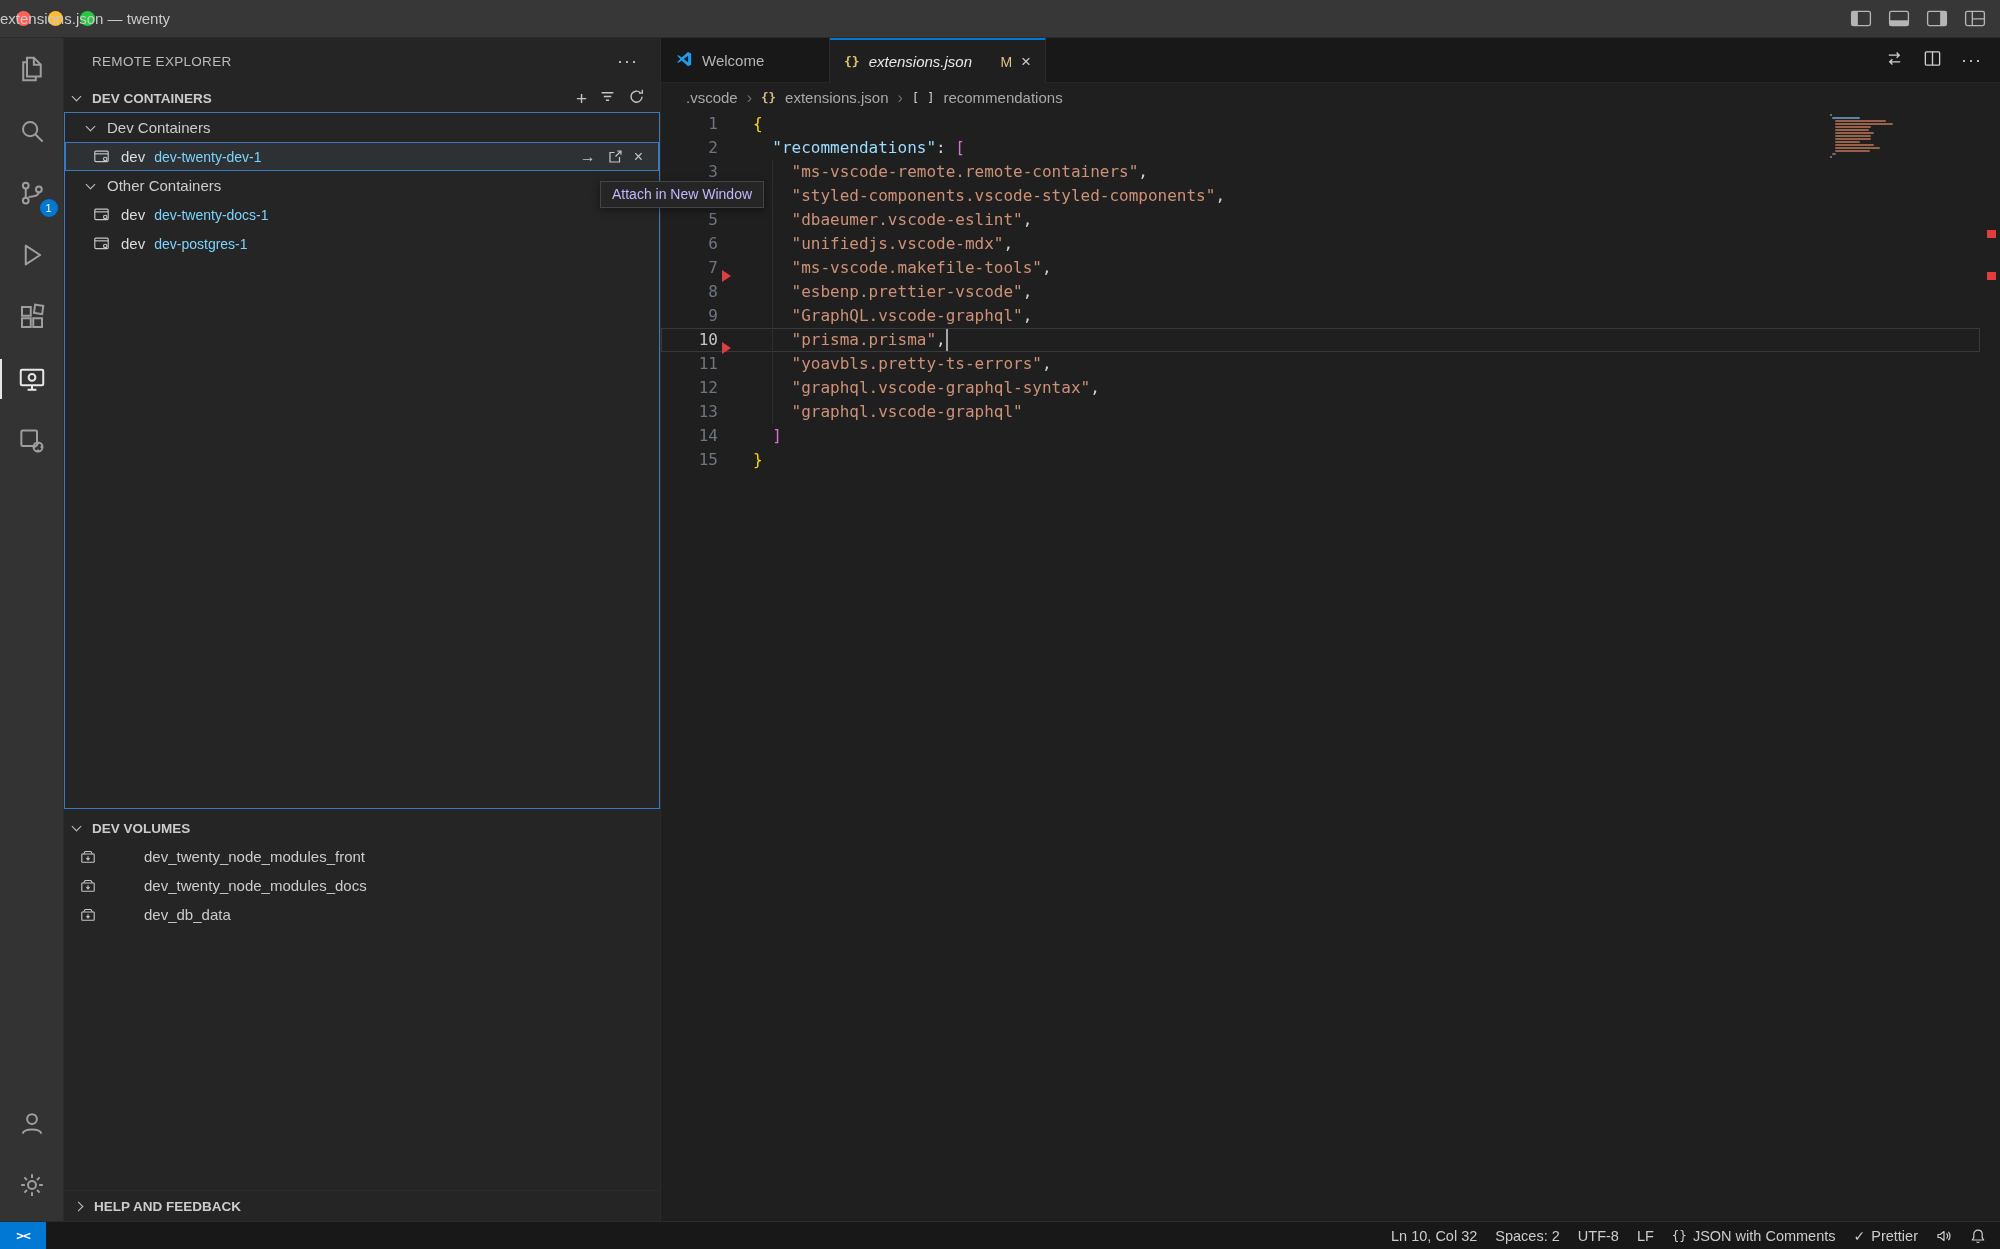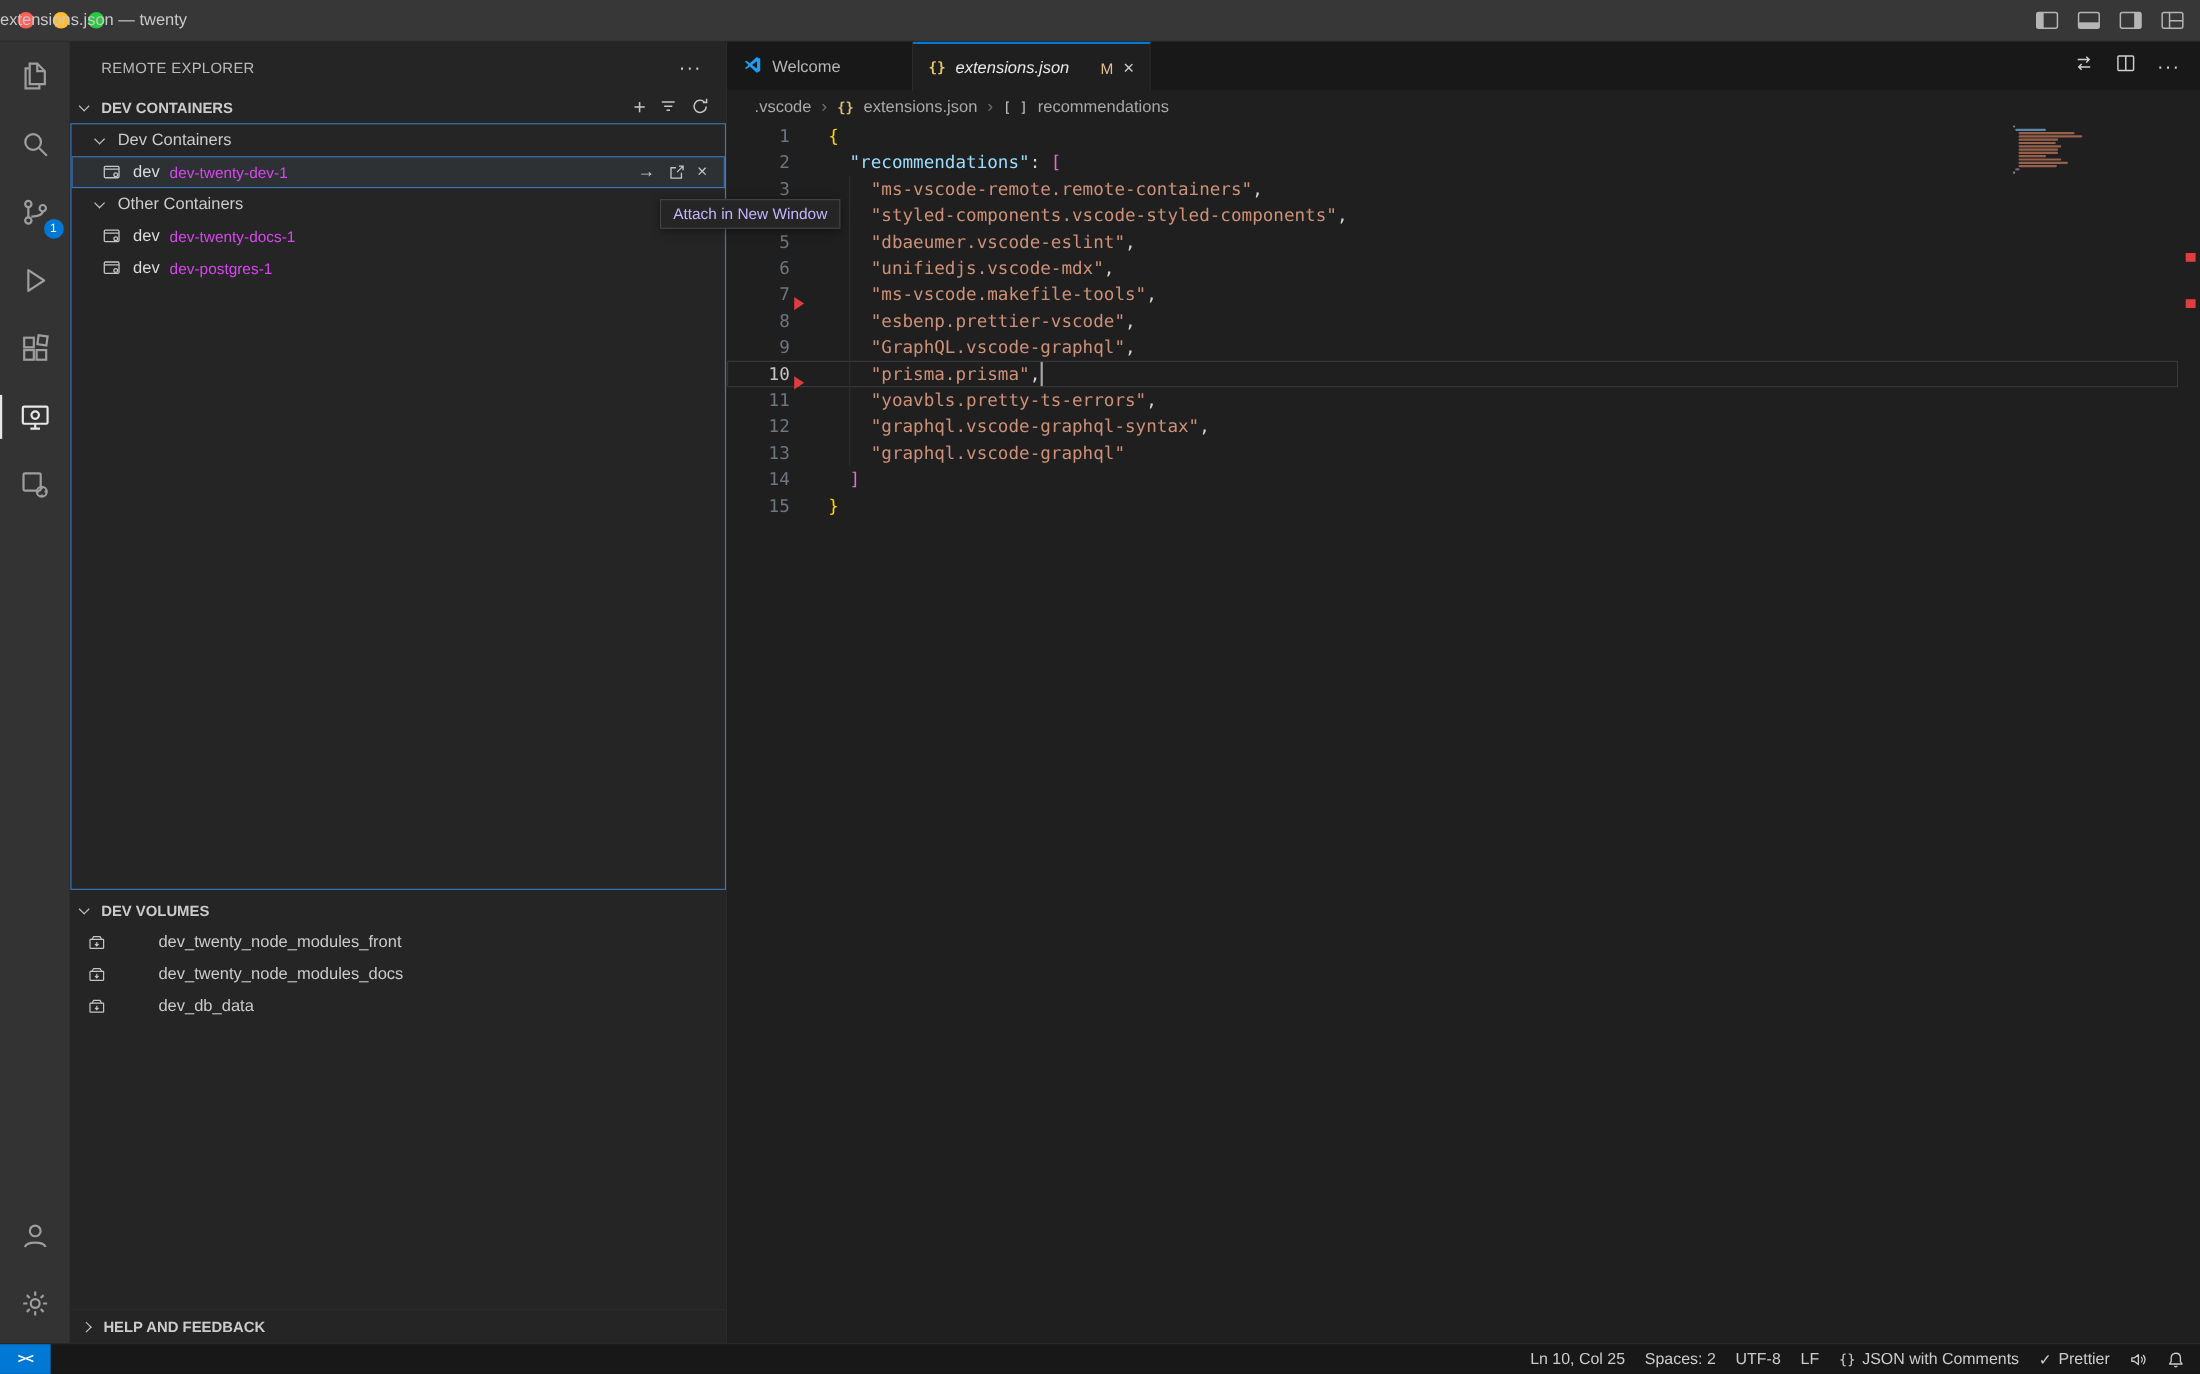--- a/index.html
+++ b/index.html
@@ -41,21 +41,21 @@
   .chev{width:7px;height:7px;border-right:1.5px solid #c5c5c5;border-bottom:1.5px solid #c5c5c5;display:inline-block;flex:none;}
   .chev.down{transform:rotate(45deg);margin-top:-3px;}
   .chev.right{transform:rotate(-45deg);}
   .sec-header .chev,.grow .chev{margin-left:9px;margin-right:12px;}
   .tree-focus{position:absolute;left:0;top:74px;width:596px;height:697px;border:1px solid #3b79bd;}
   .row{height:29px;display:flex;align-items:center;position:relative;}
   .row.group .chev{margin-left:22px;margin-right:13px;}
   .row.item{padding-left:28px;}
   .row.item .cicon{width:17px;height:17px;margin-right:11px;display:flex;align-items:center;}
   .iname{color:#dcdcdc;}
-  .idesc{color:#d946ef;margin-left:9px;font-size:14px;}
+  .idesc{color:#7dd3fc;margin-left:9px;font-size:14px;}
   .row.selected{background:#2d3134;outline:1px solid #3b79bd;outline-offset:-1px;}
   .row-actions{position:absolute;right:16px;top:0;height:29px;display:flex;gap:11px;align-items:center;color:#c5c5c5;}
   .row-actions .act{font-size:16px;line-height:1;display:flex;align-items:center;cursor:default;}
   .vol-header{top:776px;}
   .vol-rows{position:absolute;left:0;top:804px;right:1px;}
   .row.vol{padding-left:16px;gap:37px;}
   .row.vol .cicon{width:16px;height:16px;margin-right:11px;display:flex;align-items:center;}
   .help-row{position:absolute;left:0;right:1px;bottom:0;height:31px;display:flex;align-items:center;
             border-top:1px solid #2b2b2b;font-weight:700;font-size:13.5px;color:#cccccc;}
   .help-row .chev{margin-left:11px;margin-right:12px;}
@@ -492,21 +492,21 @@
         <span>0</span>
         <svg width="15" height="15" viewBox="0 0 16 16" fill="none" stroke="#cccccc" stroke-width="1.2">
             <path d="M8 2.4L15 13.6H1z" stroke-linejoin="round"></path>
             <path d="M8 6.5v3.4"></path>
             <circle cx="8" cy="11.6" r="0.6" fill="#cccccc" stroke="none"></circle>
           </svg>
         <span>0</span>
         </span>
     </div>
     <div class="sb-right">
-      <span class="sb-item">Ln 10, Col 25</span>
+      <span class="sb-item">Ln 10, Col 32</span>
       <span class="sb-item">Spaces: 2</span>
       <span class="sb-item">UTF-8</span>
       <span class="sb-item">LF</span>
       <span class="sb-item">
         <span class="bc-ic" style="color:#cccccc">{}</span>
         <span>JSON with Comments</span>
         </span>
       <span class="sb-item">
         <span class="check">✓</span>
         <span>Prettier</span>

